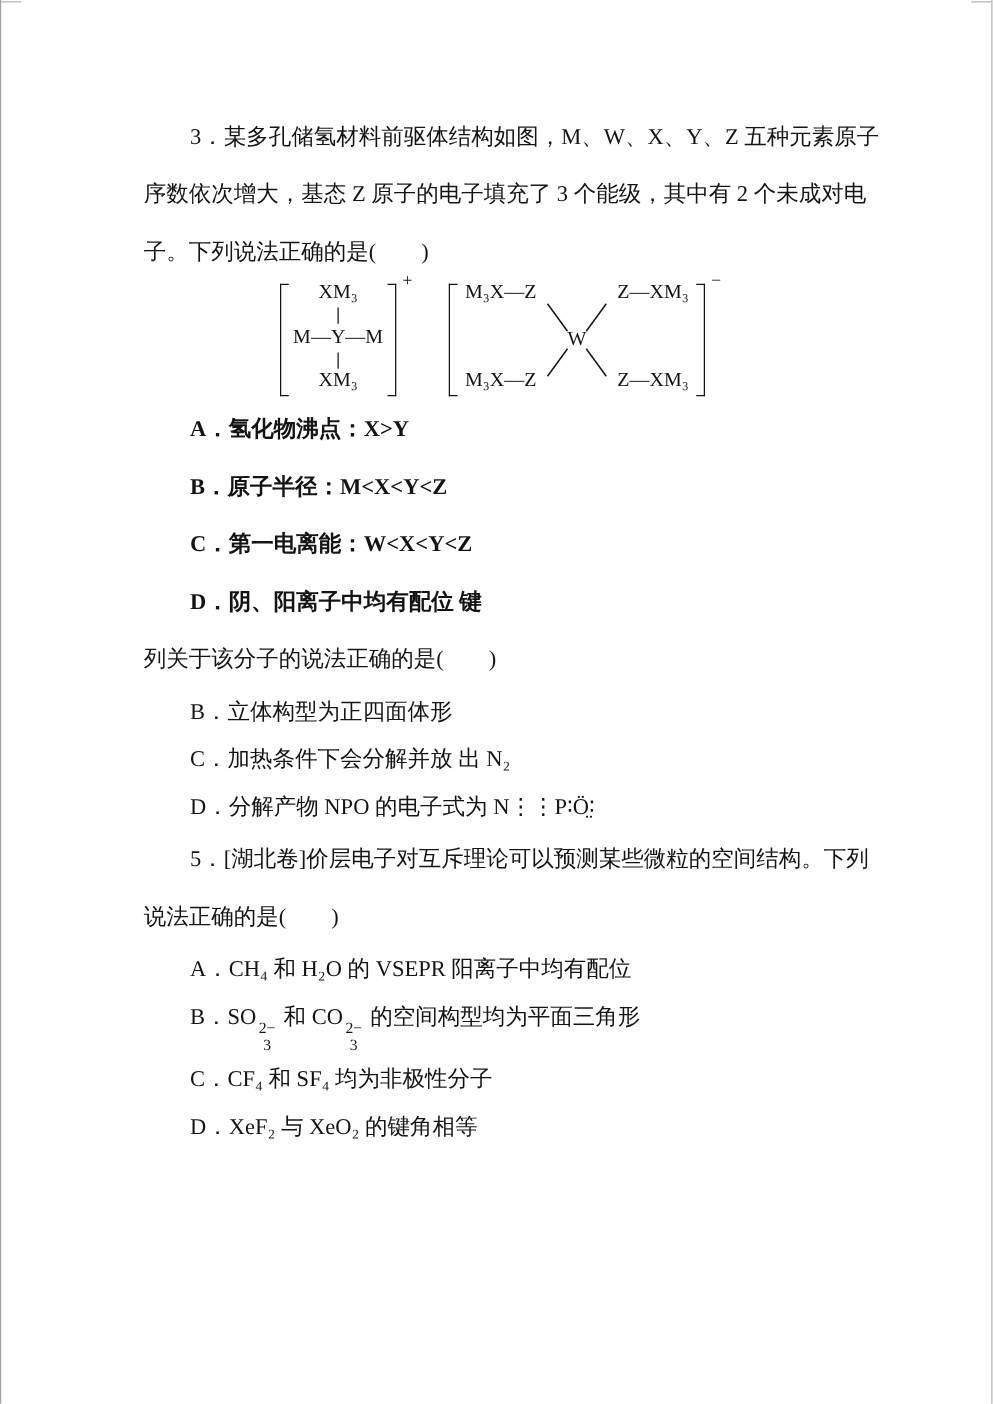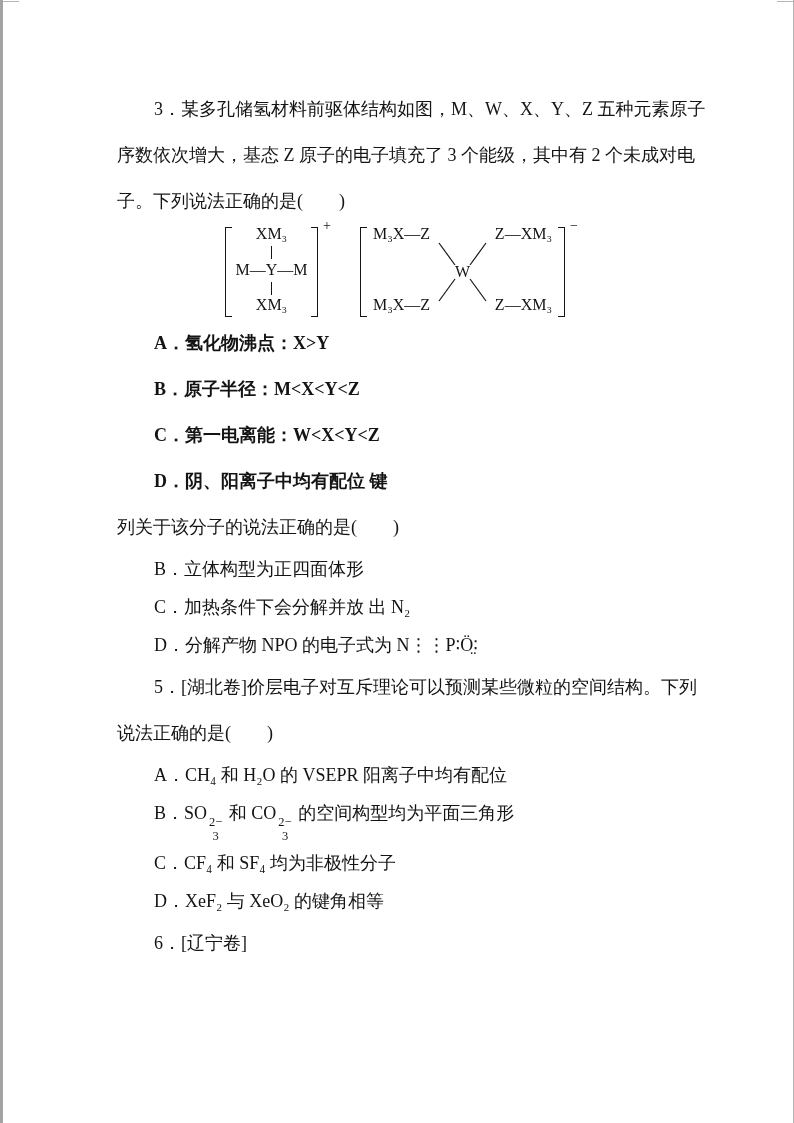--- a/index.html
+++ b/index.html
@@ -8,21 +8,21 @@
     background: #ffffff;
     color: #141414;
     font-family: "Liberation Serif", "DejaVu Serif", serif;
     position: relative;
     overflow: hidden;
   }
   .page {
     position: absolute;
     inset: 0;
     padding: 86px 120px 0 114px;
-    border-left: 3px solid #a3a3a3;
+    border-left: 1px solid #a3a3a3;
     border-right: 1px solid #b5b5b5;
     background: #ffffff;
   }
   .corner-tick {
     position: absolute;
     top: 1px;
     width: 16px;
     border-top: 1px solid #b5b5b5;
     height: 0;
   }
@@ -173,16 +173,13 @@
           <span>2−</span>
           <span>3</span>
         </span><span> 和 CO</span><span class="stack">
           <span>2−</span>
           <span>3</span>
         </span><span> 的空间构型均为平面三角形</span></p>
     <p class="opt opt-narrow">C．CF₄ 和 SF₄ 均为非极性分子</p>
     <p class="opt opt-narrow">D．XeF₂ 与 XeO₂ 的键角相等</p>
   </section>
 
-  <section>
-    <p class="qline indent">6．[辽宁卷]</p>
-  </section>
 </div>
 
 </body></html>

